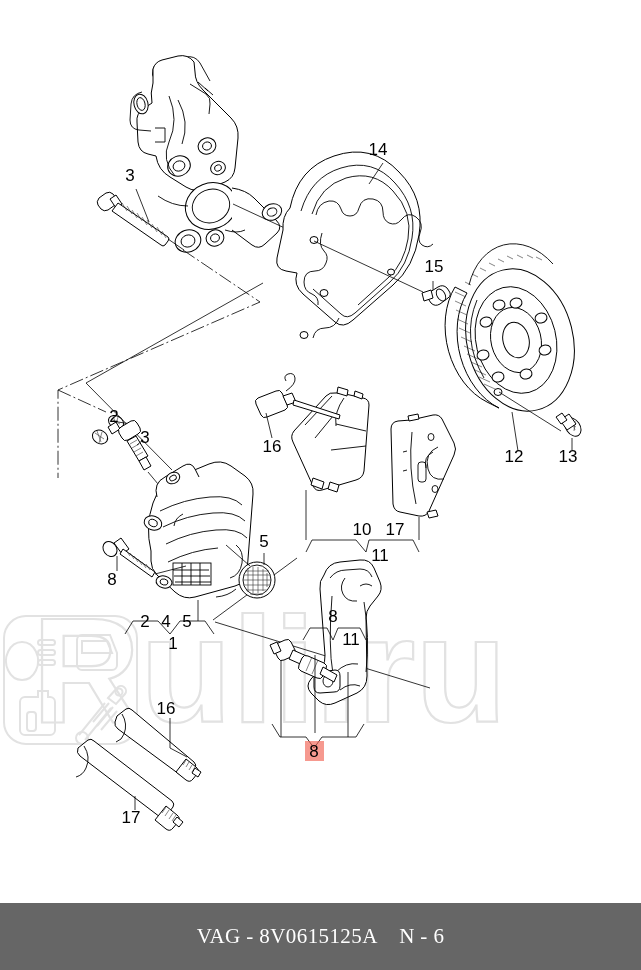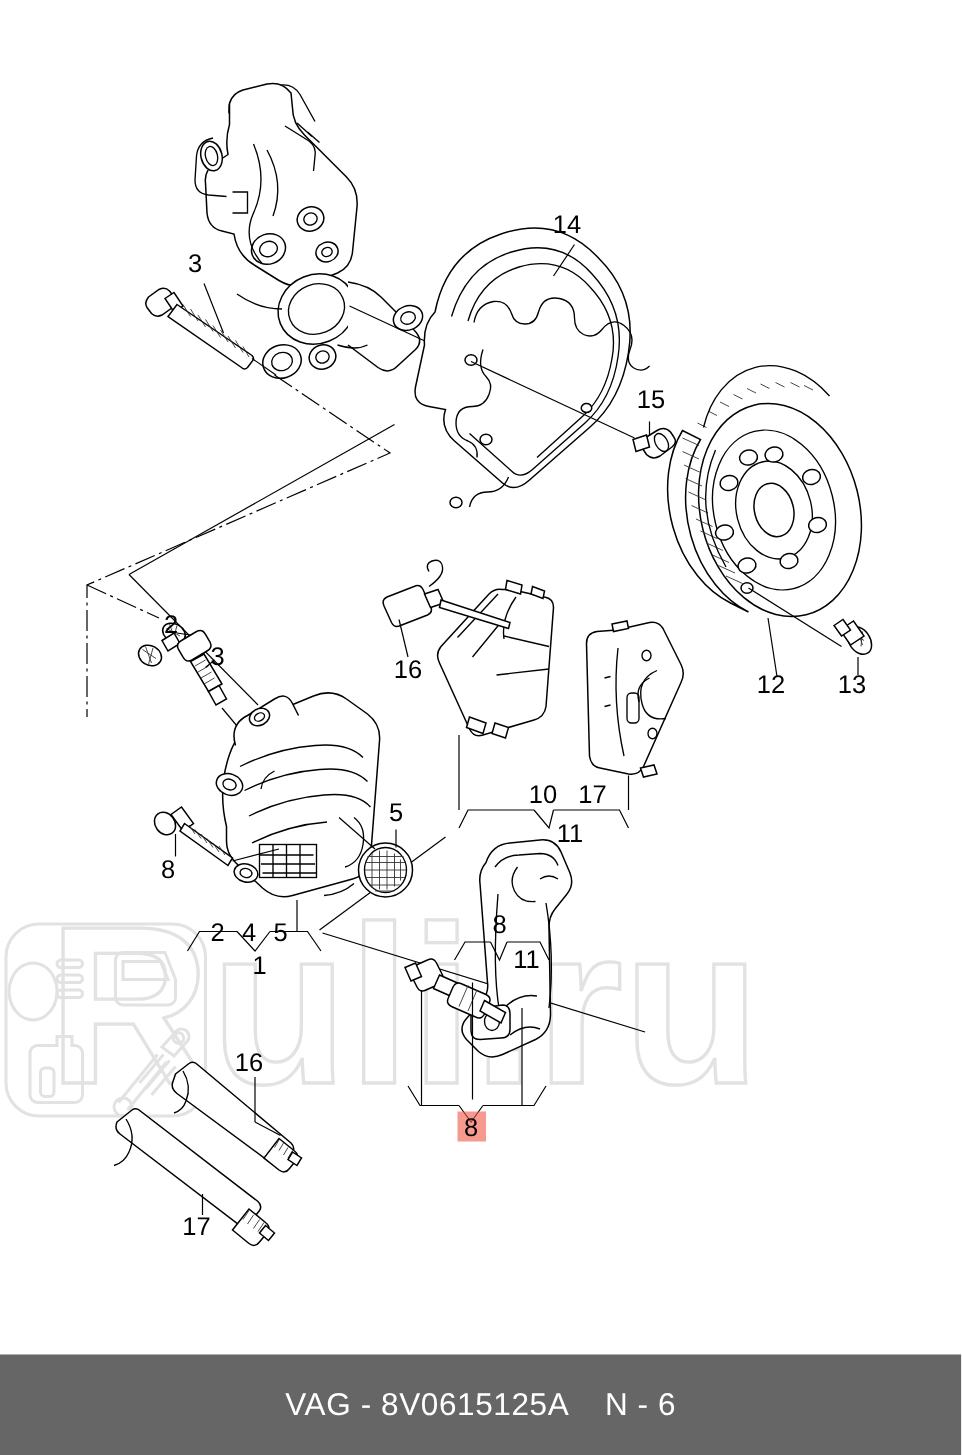--- a/index.html
+++ b/index.html
@@ -47,21 +47,21 @@
     height: 67px;
     background: #666666;
     display: flex;
     align-items: center;
     justify-content: center;
   }
   #footer-text {
     color: #ffffff;
     font-size: 21px;
     letter-spacing: 0.4px;
-    font-family: Liberation Sans, sans-serif;
+    font-family: Liberation Serif, serif;
     white-space: pre;
   }
   .wm-text {
     font-family: "Liberation Sans", sans-serif;
     font-size: 150px;
     font-weight: bold;
     fill: none;
     stroke: #e2e2e2;
     stroke-width: 2.2;
   }

